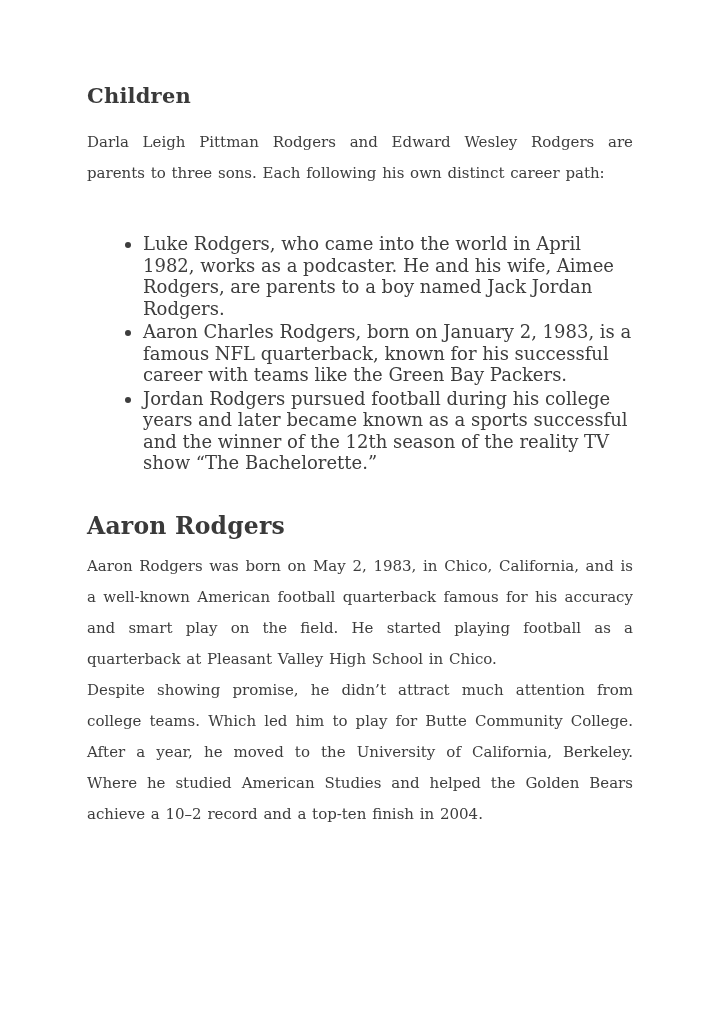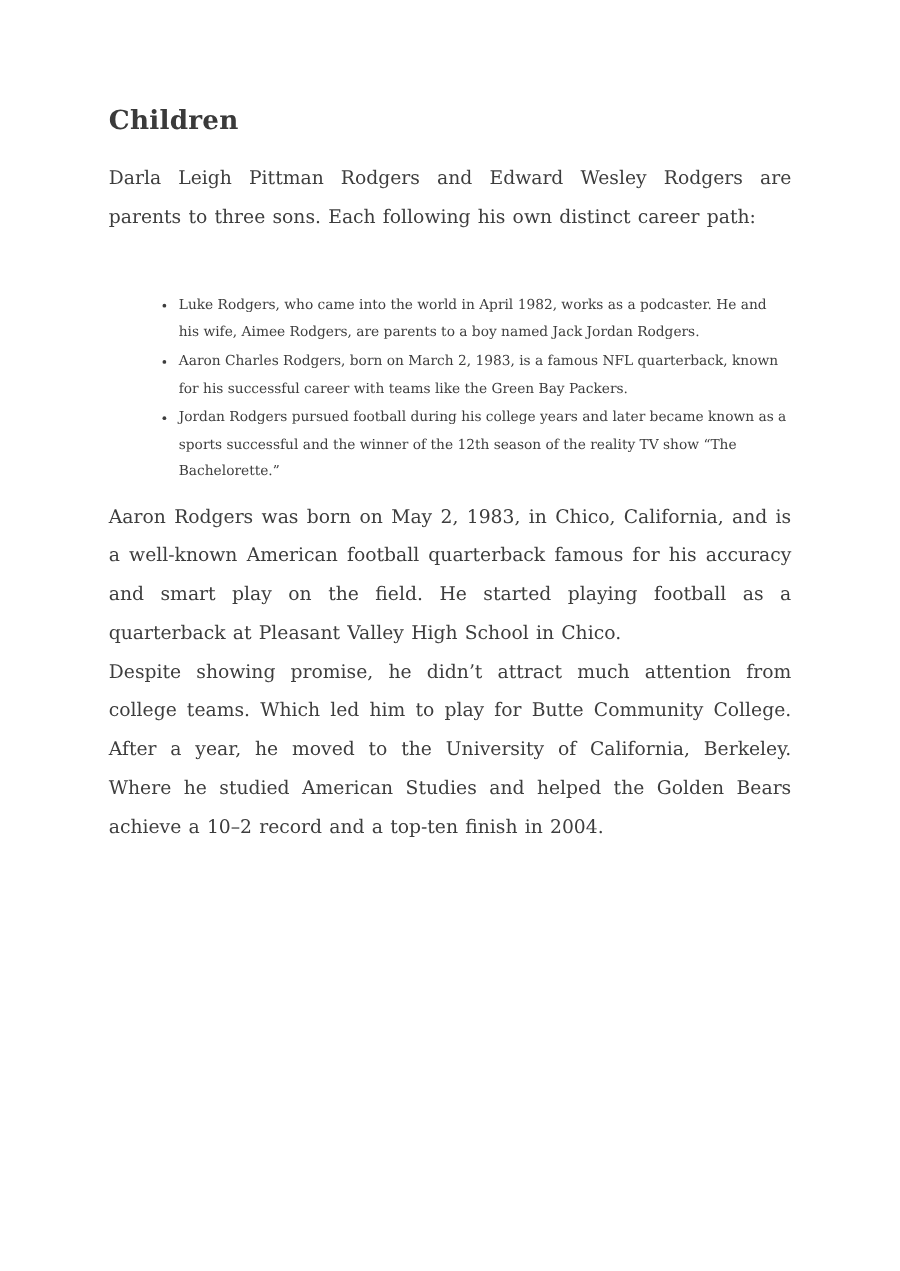--- a/index.html
+++ b/index.html
@@ -41,42 +41,43 @@
   }
   p.intro-para { margin-top: 18px; }
   p.after-heading { margin-top: 10px; }
   p.spaced { }
   ul.doc-list {
     margin-top: 44px;
     padding-left: 56px;
     list-style: disc outside;
   }
   ul.doc-list li {
-    font-size: 11px;
+    font-size: 18px;
     line-height: 21.5px;
     text-align: left;
     color: var(--text-color, #3d3d3d);
     margin-bottom: 2px;
     max-width: 492px;
   }
 </style>
 </head>
 <body>
 
 <div class="page">
 
   <h2 class="doc-heading">Children</h2>
 
   <p class="doc-para intro-para">Darla Leigh Pittman Rodgers and Edward Wesley Rodgers are parents to three sons. Each following his own distinct career path:</p>
 
   <ul class="doc-list">
     <li>Luke Rodgers, who came into the world in April 1982, works as a podcaster. He and his wife, Aimee Rodgers, are parents to a boy named Jack Jordan Rodgers.</li>
-    <li>Aaron Charles Rodgers, born on March 2, 1983, is a famous NFL quarterback, known for his successful career with teams like the Green Bay Packers.</li>
+    <li>Aaron Charles Rodgers, born on January 2, 1983, is a famous NFL quarterback, known for his successful career with teams like the Green Bay Packers.</li>
     <li>Jordan Rodgers pursued football during his college years and later became known as a sports successful and the winner of the 12th season of the reality TV show “The Bachelorette.”</li>
   </ul>
 
+  <h1 class="doc-heading">Aaron Rodgers</h1>
 
   <p class="doc-para after-heading">Aaron Rodgers was born on May 2, 1983, in Chico, California, and is a well-known American football quarterback famous for his accuracy and smart play on the field. He started playing football as a quarterback at Pleasant Valley High School in Chico.</p>
 
   <p class="doc-para spaced">Despite showing promise, he didn’t attract much attention from college teams. Which led him to play for Butte Community College. After a year, he moved to the University of California, Berkeley. Where he studied American Studies and helped the Golden Bears achieve a 10–2 record and a top-ten finish in 2004.</p>
 
 
 </div>
 
 </body></html>

